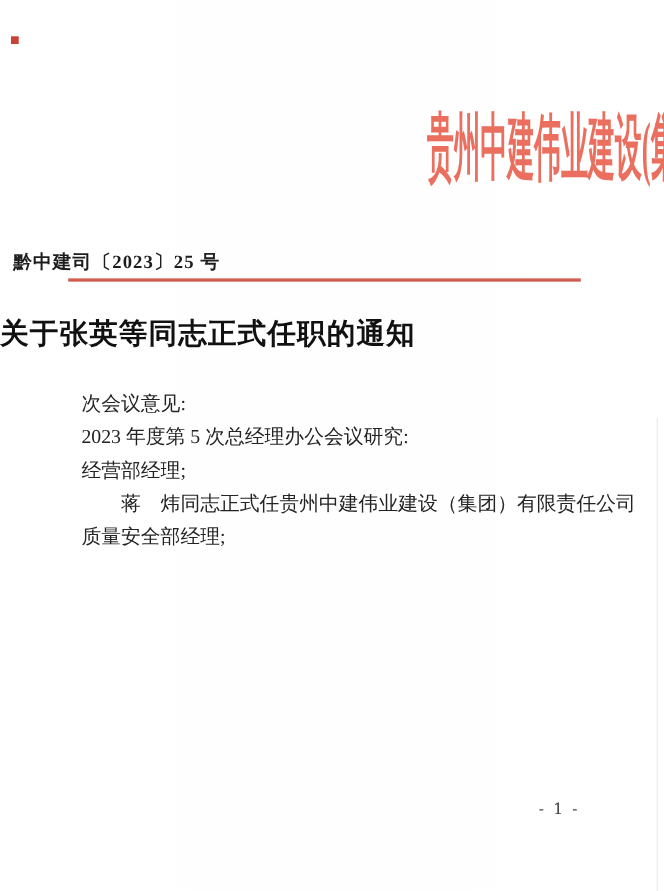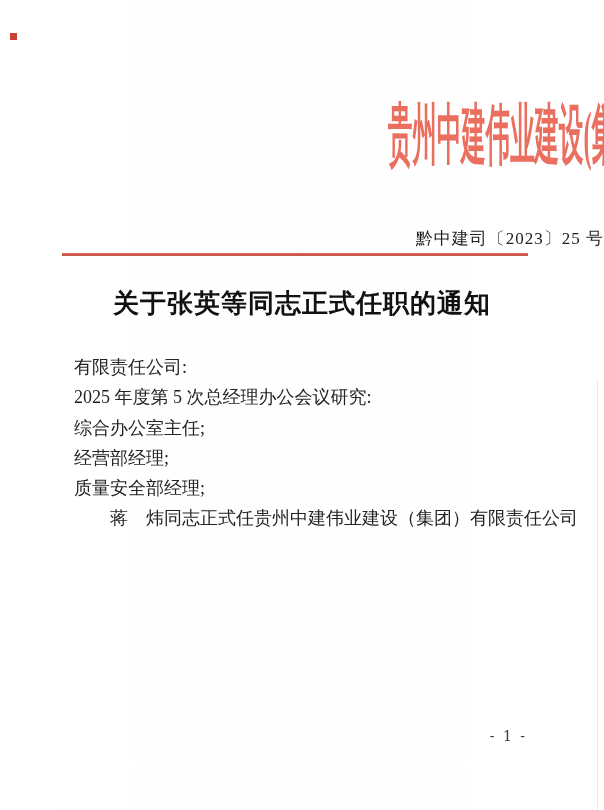--- a/index.html
+++ b/index.html
@@ -35,36 +35,36 @@
     font-size: 66px; line-height: 78px;
     font-weight: bold;
     color: #ea6f5f;
     letter-spacing: 0;
     transform: scaleX(0.37);
     transform-origin: center;
     white-space: nowrap;
   }
   
   .doc-number {
-    position: absolute; top: 227px; left: 0; right: 0;
-    text-align: right;
+    position: absolute; top: 227px; left: 12px; right: 0;
+    text-align: left;
     font-size: 17px; color: #1d1d1d;
     letter-spacing: 1px;
     white-space: nowrap;
+    font-weight: bold;
   }
   
   .red-rule {
     position: absolute; top: 253px; left: 62px;
     width: 466px; height: 3px;
     background: linear-gradient(180deg, #d96a5c 0%, #c64f43 100%);
   }
   
   .doc-title {
     position: absolute; top: 286px; left: 0; right: 0;
-    text-align: center;
     font-size: 26px; font-weight: bold; color: #111111;
     letter-spacing: 1px;
     white-space: nowrap;
   }
   
   .body-text {
     position: absolute; top: 352px; left: 74px; width: 472px;
     font-size: 18px; line-height: 30.3px; color: #232323;
   }
   .body-text .line { white-space: nowrap; }
@@ -88,25 +88,24 @@
     <span class="header-title">贵州中建伟业建设(集团)有限责任公司文件</span>
   </div>
 
   <div class="doc-number">黔中建司〔2023〕25 号</div>
 
   <div class="red-rule"></div>
 
   <div class="doc-title">关于张英等同志正式任职的通知</div>
 
   <div class="body-text">
-    <div class="line">有限责任公司:</div>
-    <div class="line">2025 年度第 5 次总经理办公会议研究:</div>
-    <div class="line">综合办公室主任;</div>
+    <div class="line">次会议意见:</div>
+    <div class="line">2023 年度第 5 次总经理办公会议研究:</div>
     <div class="line">经营部经理;</div>
+    <div class="line indent">蒋　炜同志正式任贵州中建伟业建设（集团）有限责任公司</div>
     <div class="line">质量安全部经理;</div>
-    <div class="line indent">蒋　炜同志正式任贵州中建伟业建设（集团）有限责任公司</div>
   </div>
 
   <div class="page-number">- 1 -</div>
 
   <div class="scan-edge"></div>
 
 </div>
 
 </body></html>

